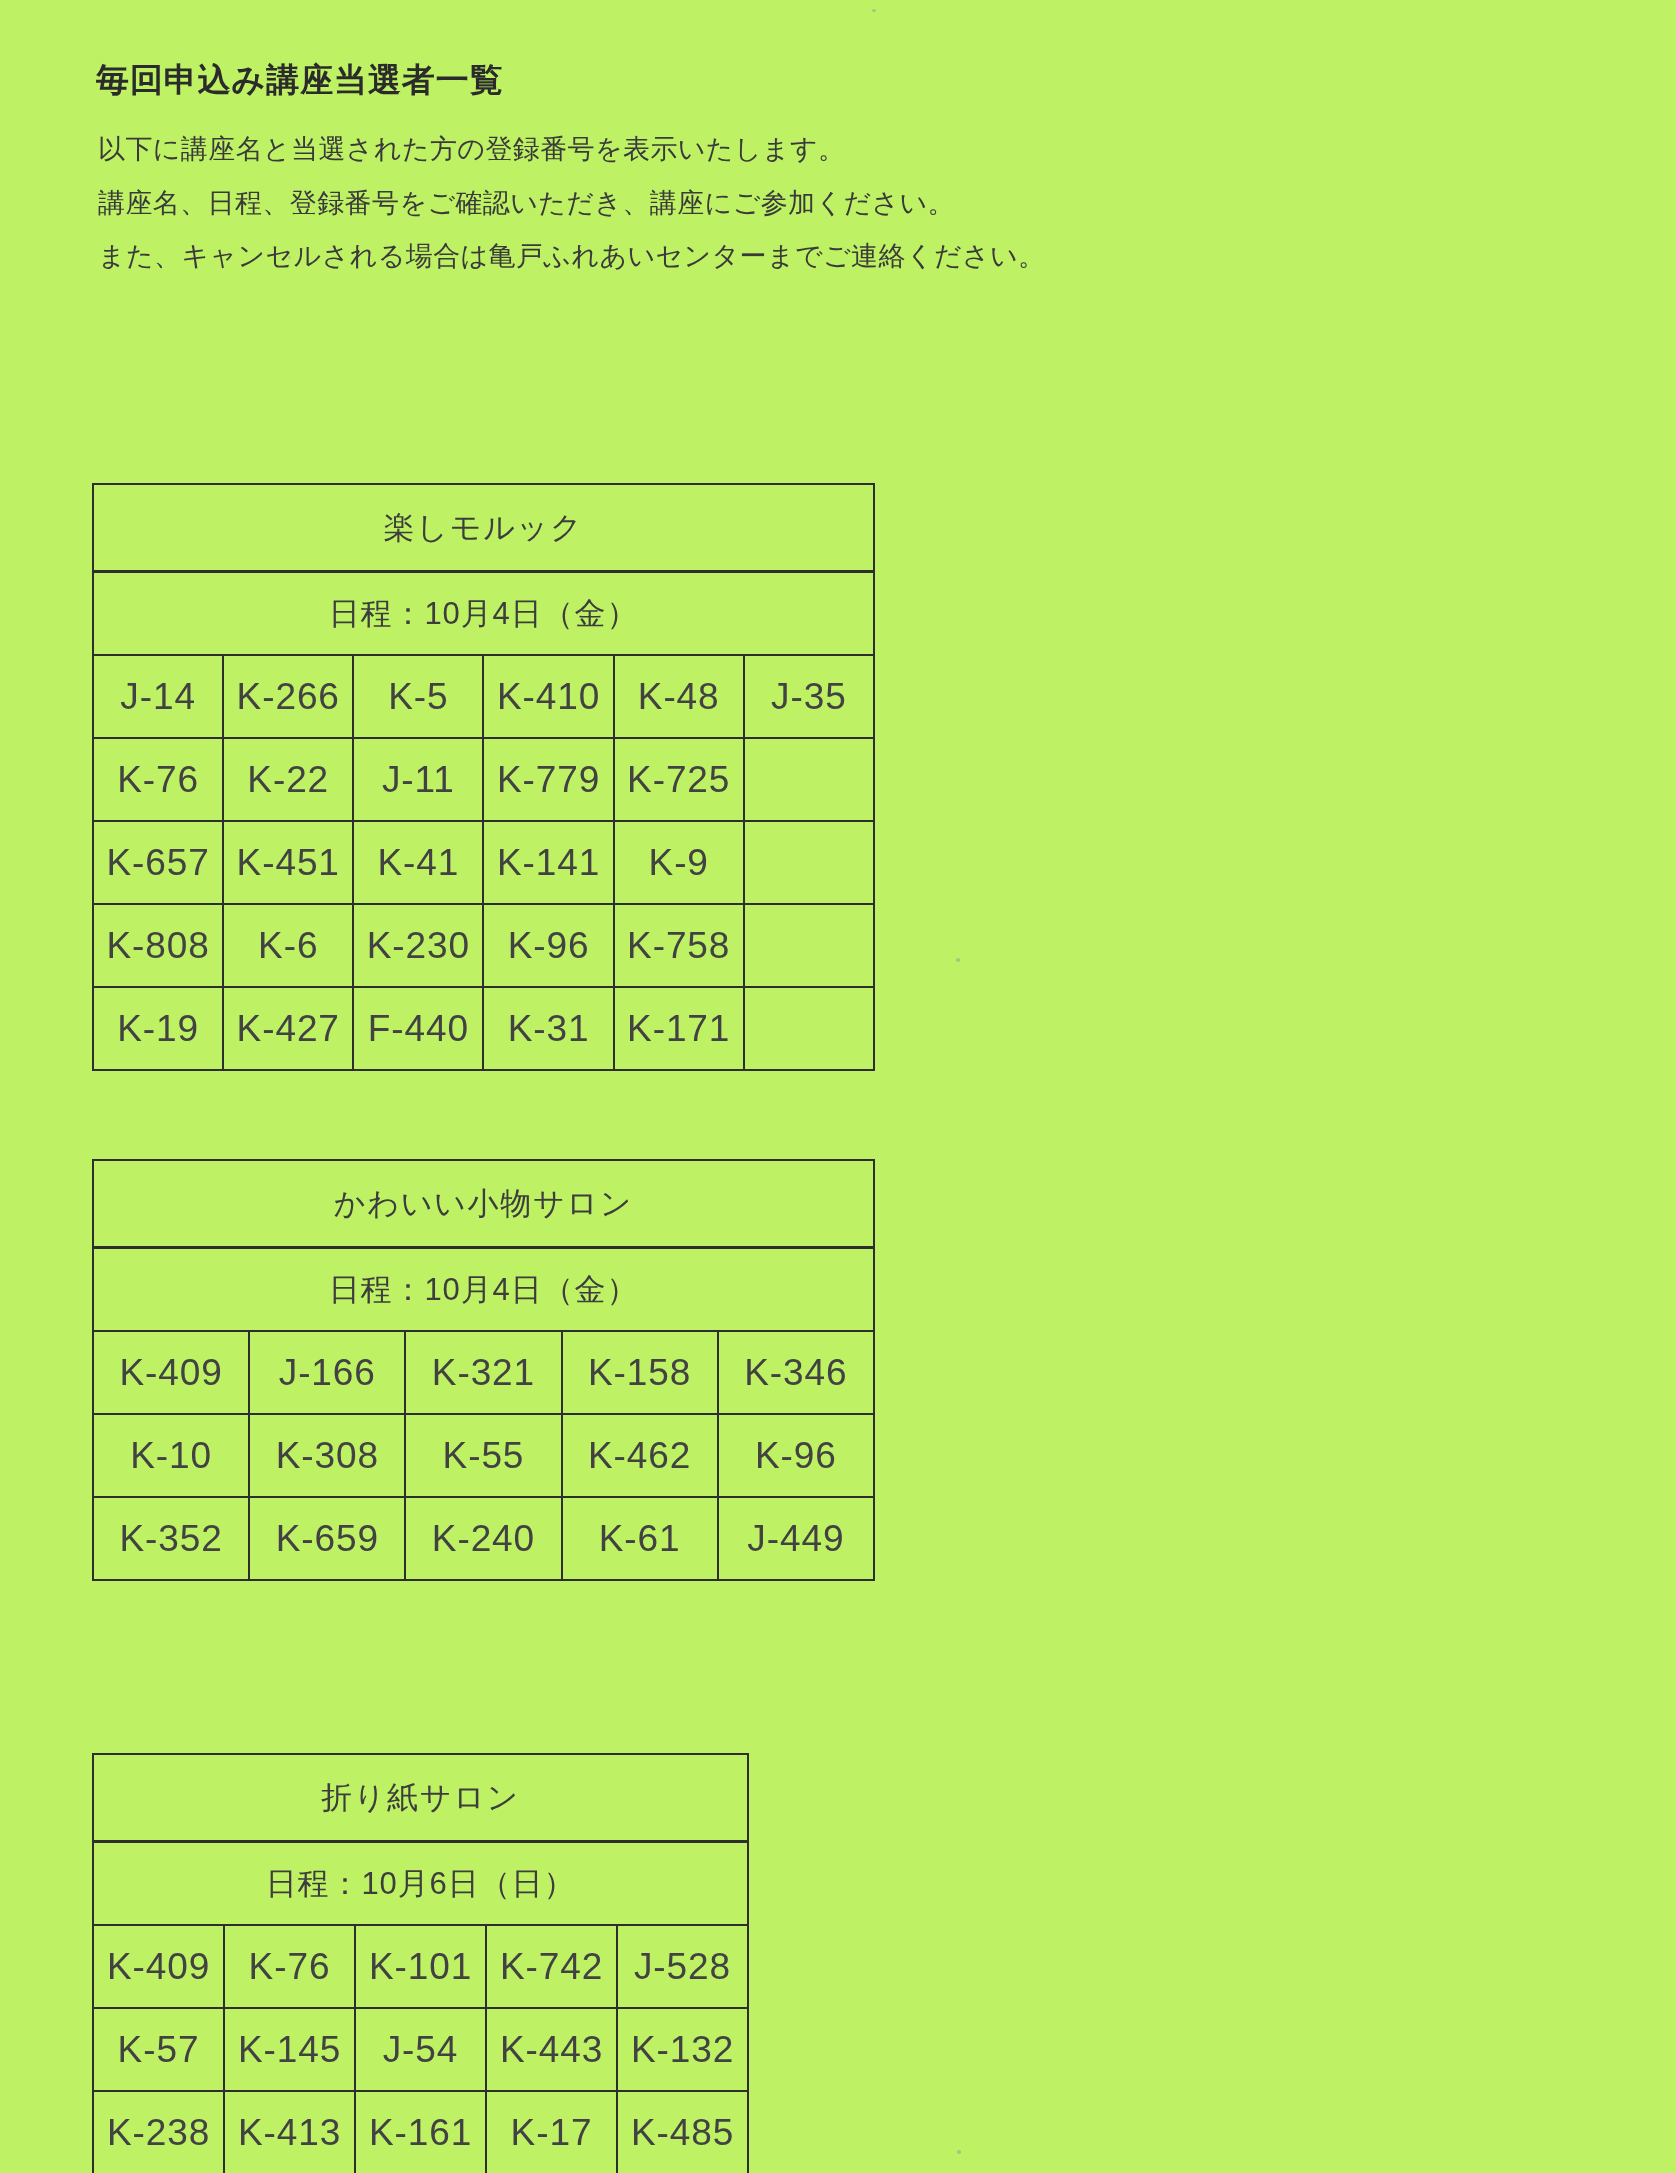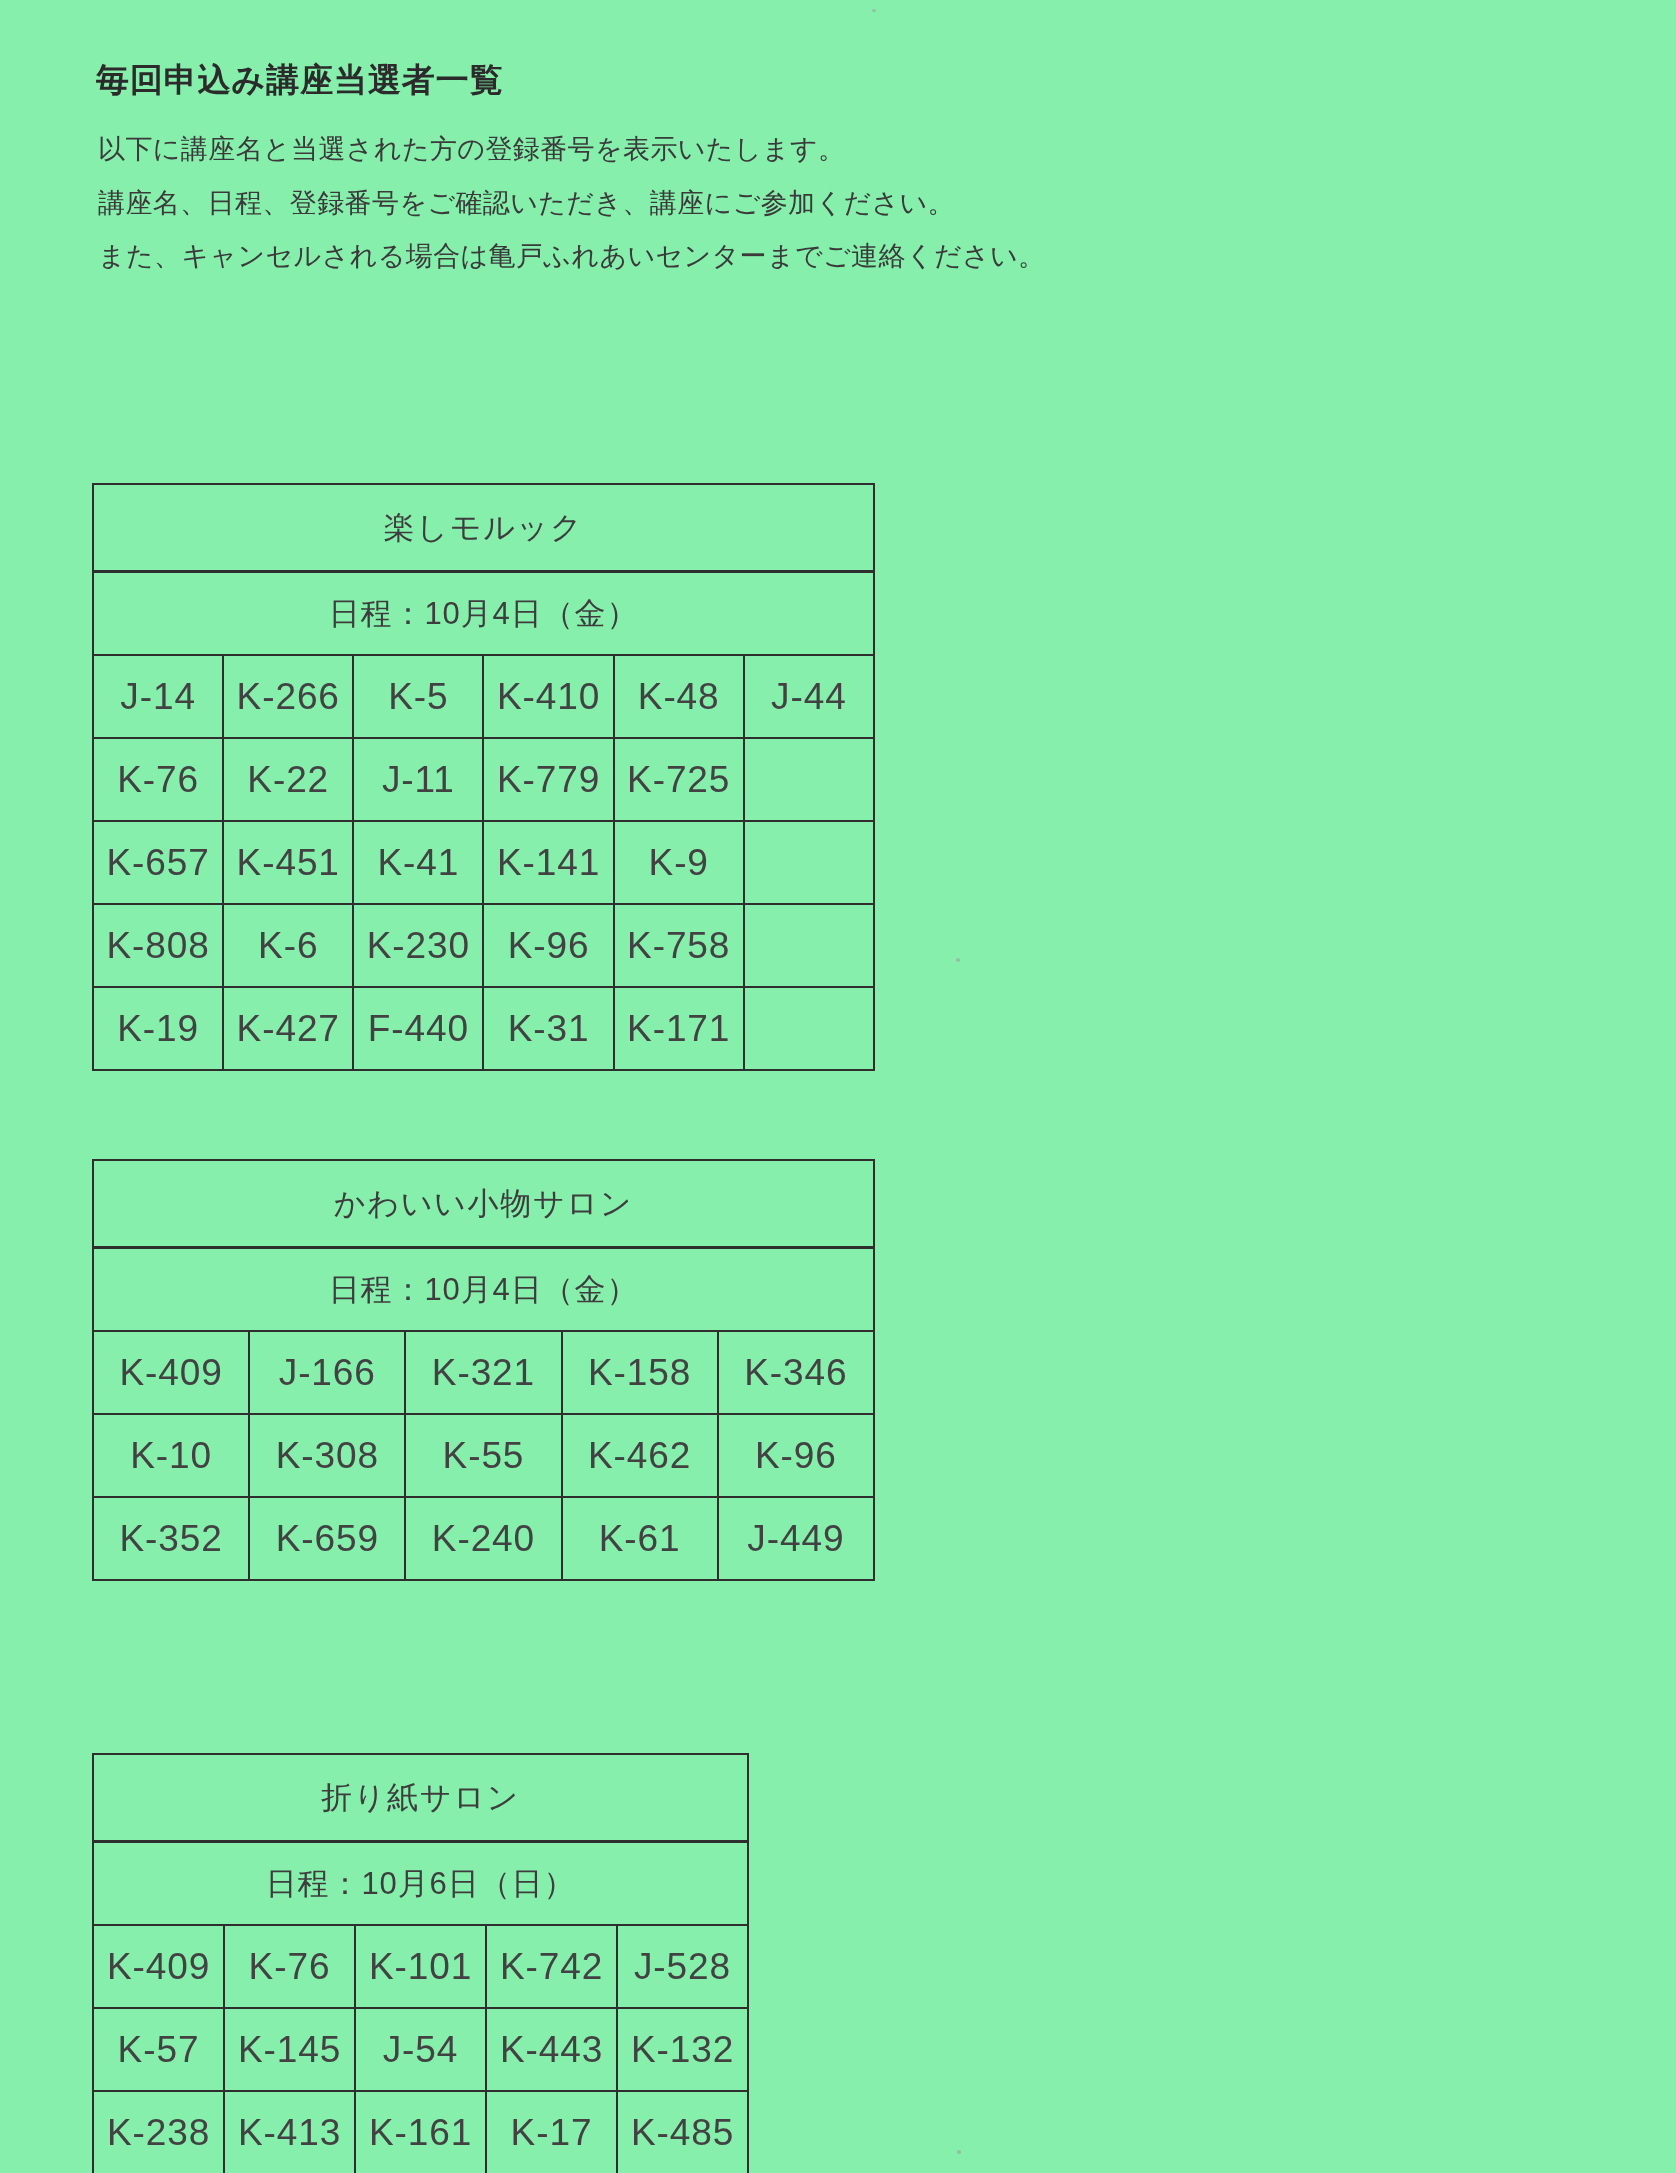--- a/index.html
+++ b/index.html
@@ -4,21 +4,21 @@
 <style>
   html, body {
     margin: 0;
     padding: 0;
     background: #ffffff;
   }
   .doc {
     position: relative;
     width: 1677px;
     height: 2174px;
-    background: #86efac;
+    background: #bef264;
     font-family: "Liberation Sans", "DejaVu Sans", sans-serif;
     color: #3d3d3d;
     overflow: hidden;
   }
   .title {
     position: absolute;
     left: 96px;
     top: 58px;
     margin: 0;
     font-size: 33px;
@@ -104,21 +104,21 @@
           </tr>
           <tr class="row-schedule">
             <td colspan="6">日程：10月4日（金）</td>
           </tr>
           <tr class="row-data">
             <td>J-14</td>
             <td>K-266</td>
             <td>K-5</td>
             <td>K-410</td>
             <td>K-48</td>
-            <td>J-44</td>
+            <td>J-35</td>
           </tr>
           <tr class="row-data">
             <td>K-76</td>
             <td>K-22</td>
             <td>J-11</td>
             <td>K-779</td>
             <td>K-725</td>
             <td></td>
           </tr>
           <tr class="row-data">

